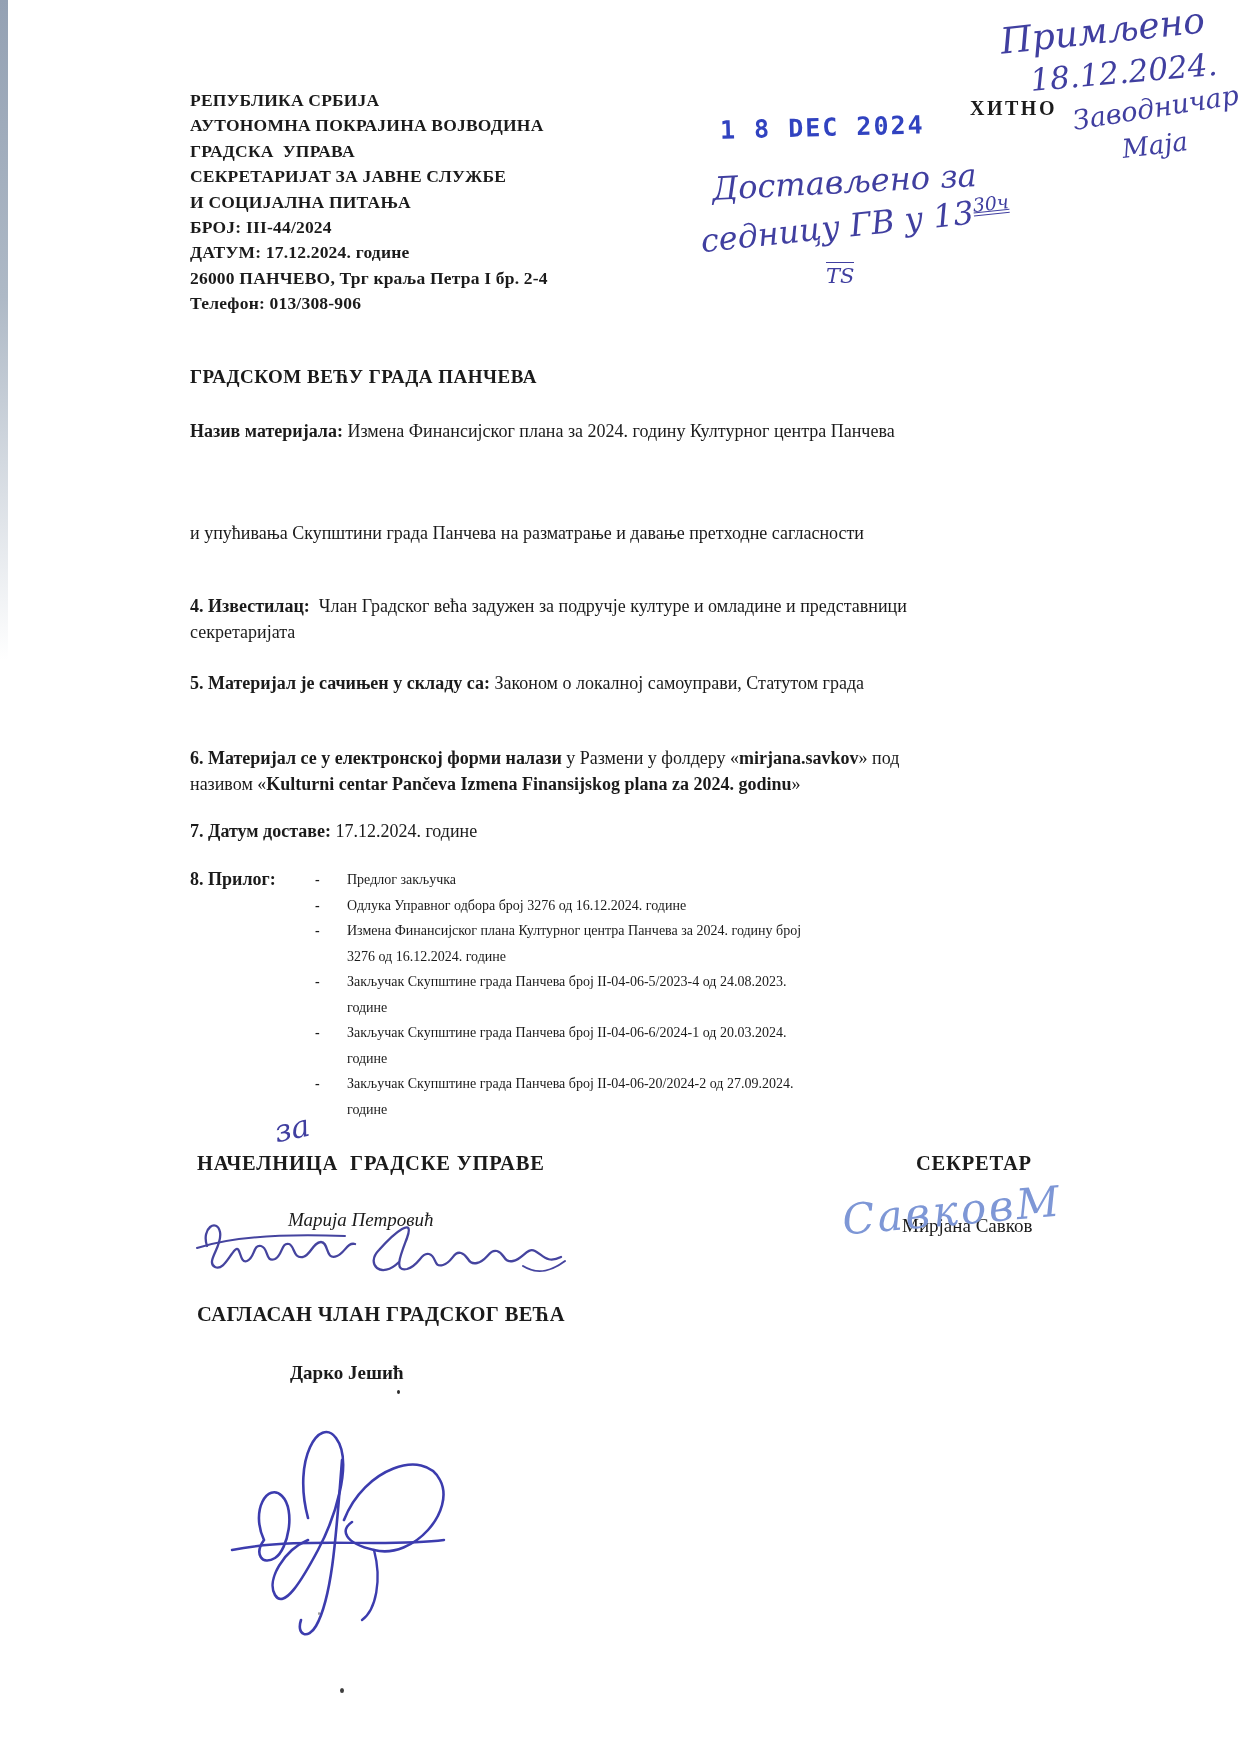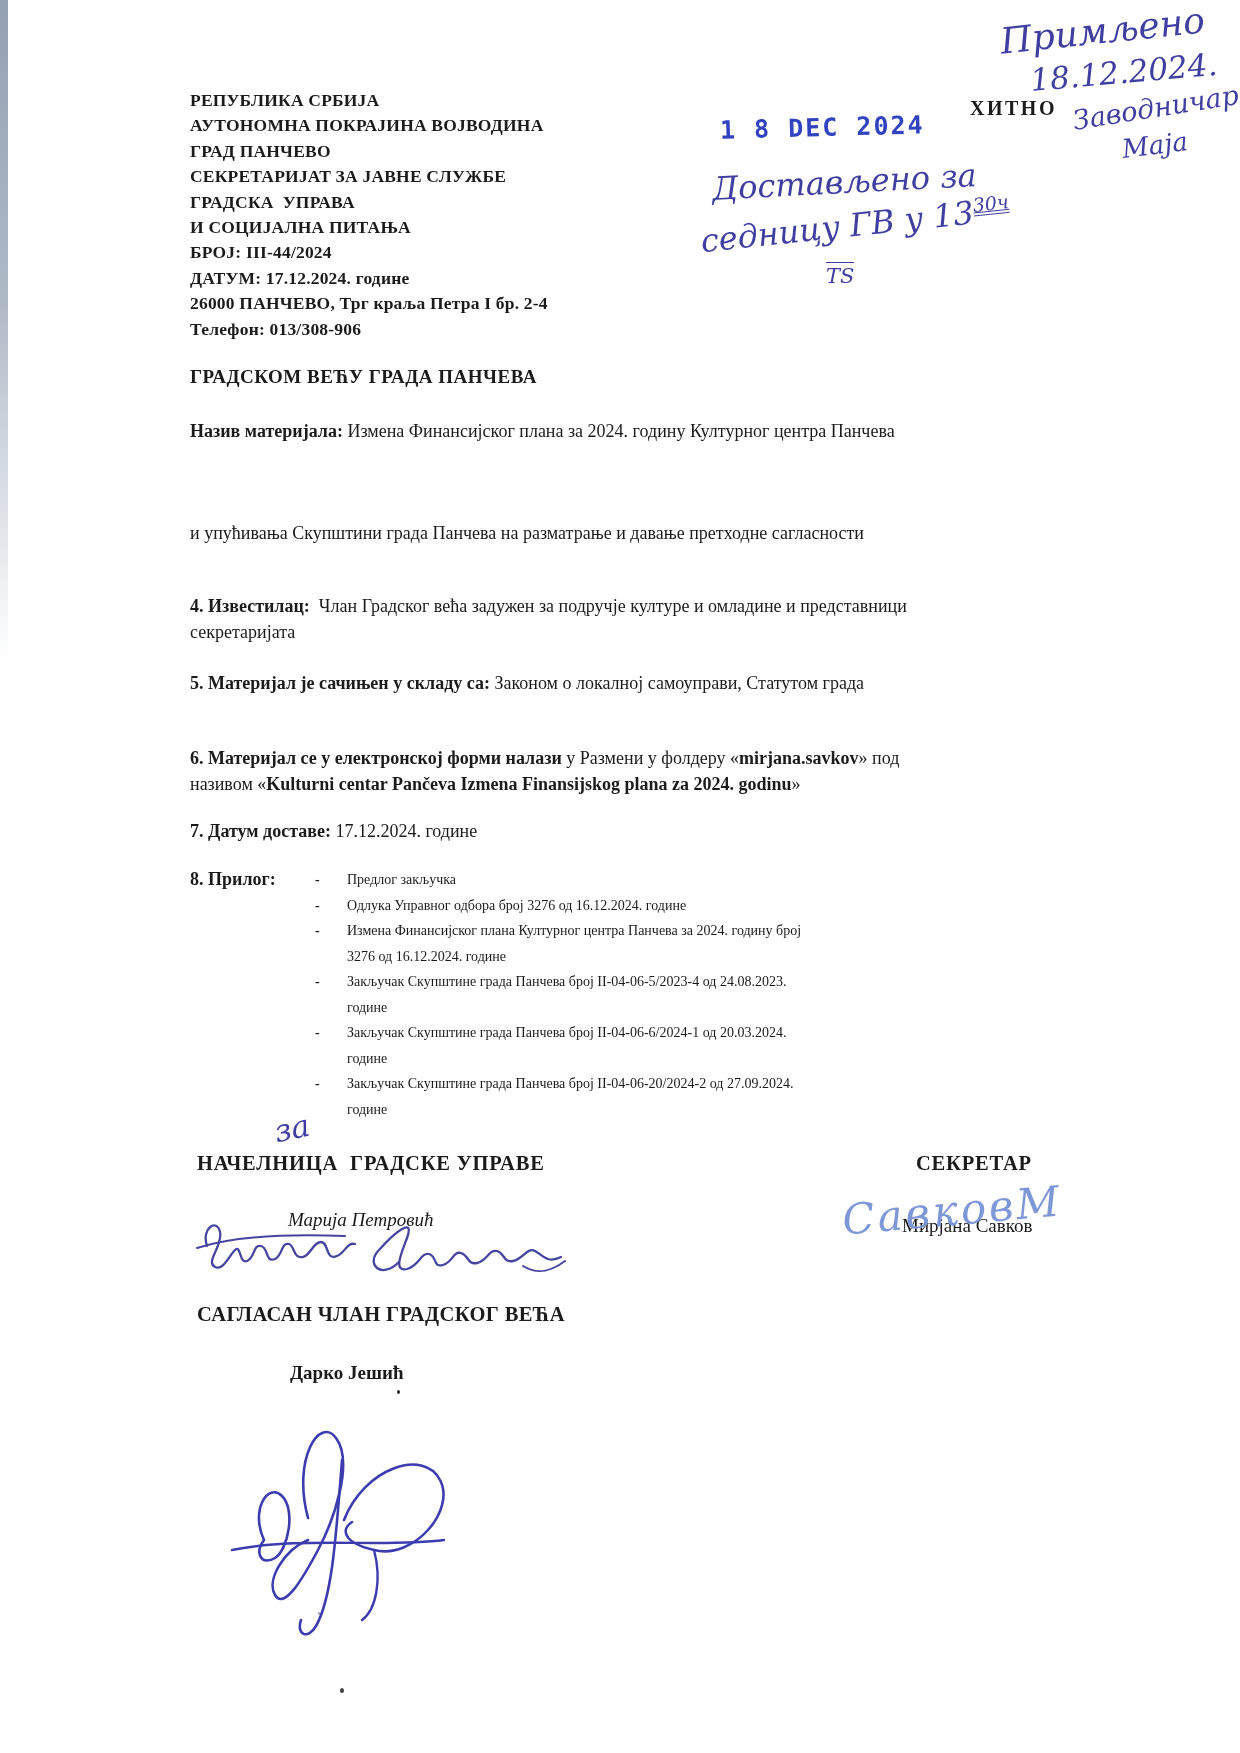--- a/index.html
+++ b/index.html
@@ -58,23 +58,22 @@
 
   <div class="abs hw" style="left:712px;top:163px;font-size:32px;transform:rotate(-3deg);">Достављено за</div>
   <div class="abs hw" style="left:700px;top:206px;font-size:32px;transform:rotate(-6deg);">
     <span>седницу ГВ у 13</span><span class="sup30">30ч</span>
   </div>
   <div class="abs hw initials-ts" style="left:826px;top:262px;font-size:21px;">ТS</div>
 
   <div class="abs" style="left:190px;top:88px;">
     <div class="hdr pre">РЕПУБЛИКА СРБИЈА</div>
     <div class="hdr pre">АУТОНОМНА ПОКРАЈИНА ВОЈВОДИНА</div>
-    <div class="hdr pre">ГРАД ПАНЧЕВО</div>
+    <div class="hdr pre">ГРАДСКА  УПРАВА</div>
     <div class="hdr pre">СЕКРЕТАРИЈАТ ЗА ЈАВНЕ СЛУЖБЕ</div>
-    <div class="hdr pre">ГРАДСКА  УПРАВА</div>
     <div class="hdr pre">И СОЦИЈАЛНА ПИТАЊА</div>
     <div class="hdr pre">БРОЈ: III-44/2024</div>
     <div class="hdr pre">ДАТУМ: 17.12.2024. године</div>
     <div class="hdr pre">26000 ПАНЧЕВО, Трг краља Петра I бр. 2-4</div>
     <div class="hdr pre">Телефон: 013/308-906</div>
   </div>
 
   <div class="abs addressee" style="left:190px;top:366px;">ГРАДСКОМ ВЕЋУ ГРАДА ПАНЧЕВА</div>
 
   <div class="abs body-line" style="left:190px;top:419px;width:900px;">

